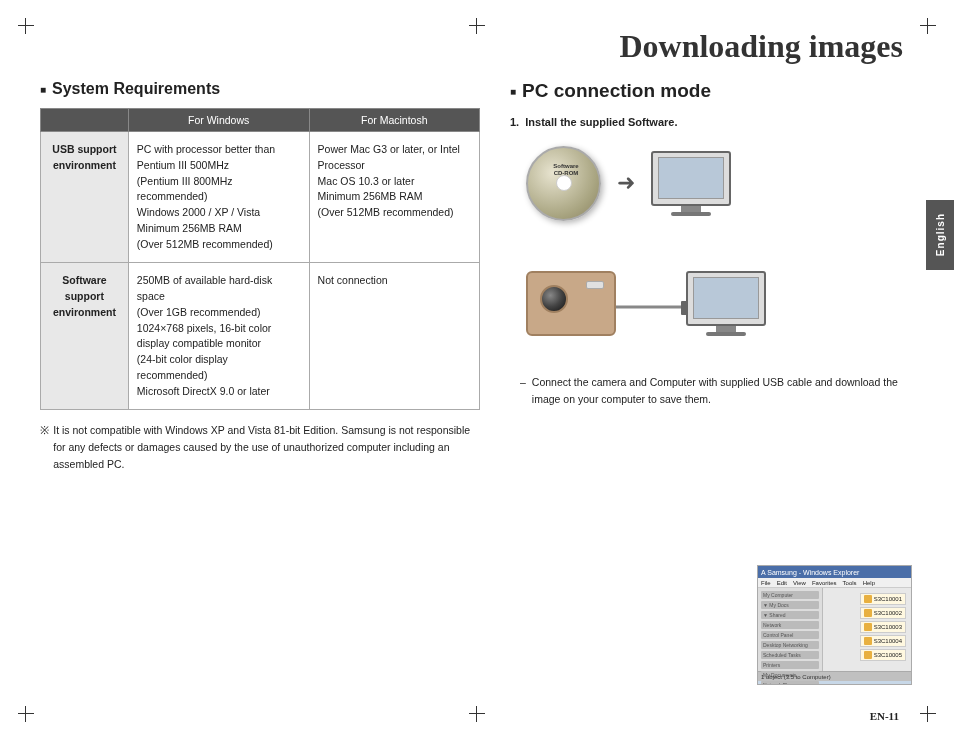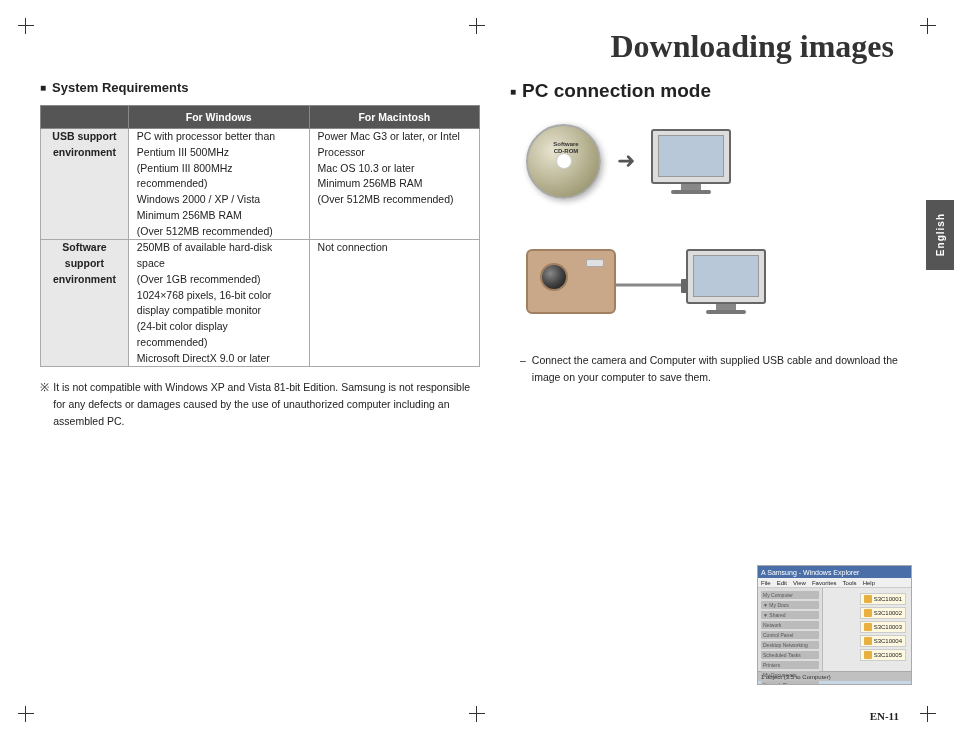--- a/index.html
+++ b/index.html
@@ -11,21 +11,21 @@
       font-size: 11px;
       color: #222;
       position: relative;
       overflow: hidden;
     }
 
     
     .page-title {
       position: absolute;
       top: 28px;
-      right: 60px;
+      right: 51px;
       font-size: 32px;
       font-weight: bold;
       color: #333;
       font-family: 'Times New Roman', serif;
     }
 
     
     .crosshair {
       position: absolute;
       width: 16px;
@@ -47,21 +47,21 @@
 
     
     .left-panel {
       position: absolute;
       top: 80px;
       left: 40px;
       width: 440px;
     }
 
     .section-title {
-      font-size: 13px;
+      font-size: 16px;
       font-weight: bold;
       margin-bottom: 10px;
       display: flex;
       align-items: center;
       gap: 6px;
     }
     .section-title::before {
       content: '■';
       font-size: 10px;
     }
@@ -70,26 +70,26 @@
     .req-table {
       width: 100%;
       border-collapse: collapse;
       font-size: 10.5px;
     }
     .req-table th {
       background: #555;
       color: #fff;
       padding: 5px 8px;
       text-align: center;
-      font-weight: bold;
+      font-weight: normal;
       border: 1px solid #888;
     }
     .req-table td {
       border: 1px solid #aaa;
-      padding: 0 8px;
+      padding: 10px 8px;
       vertical-align: top;
       line-height: 1.5;
     }
     .req-table .row-header {
       background: #e8e8e8;
       font-weight: bold;
       text-align: center;
       width: 85px;
       font-size: 10.5px;
     }
@@ -453,20 +453,24 @@
     <div class="note-line">
       <span class="note-symbol">※</span>
       <span>It is not compatible with Windows XP and Vista 81-bit Edition. Samsung is not responsible for any defects or damages caused by the use of unauthorized computer including an assembled PC.</span>
     </div>
   </div>
 </div>
 
 <div class="right-panel">
   <div class="pc-section-title">PC connection mode</div>
 
+  <div class="step">
+    <span>1.</span>
+    &nbsp;<span>Install the supplied Software.</span>
+  </div>
 
   <div class="illustration-1">
     <div class="cd-disc">
       <div class="cd-label">Software<br>CD-ROM</div>
     </div>
     <div class="arrow-right">➜</div>
     <div class="computer-illus">
       <div class="monitor-body">
         <div class="monitor-screen"></div>
       </div>

